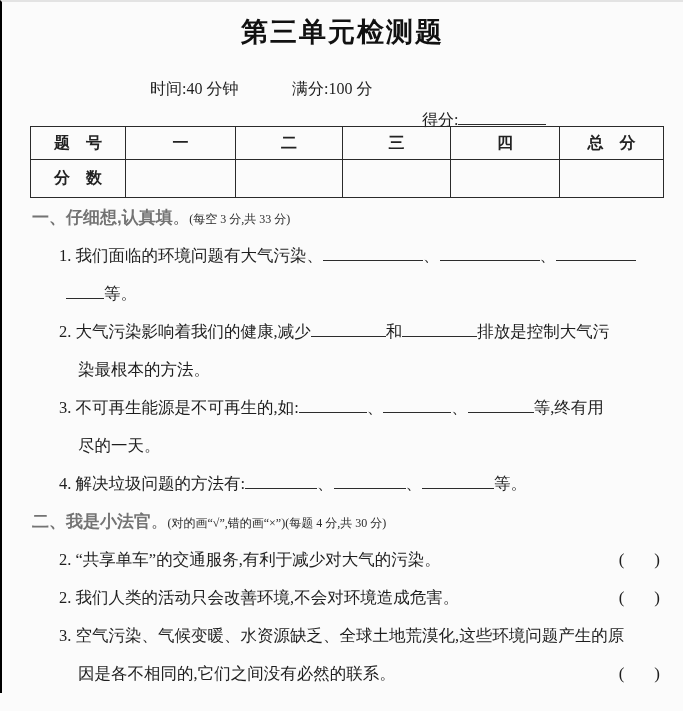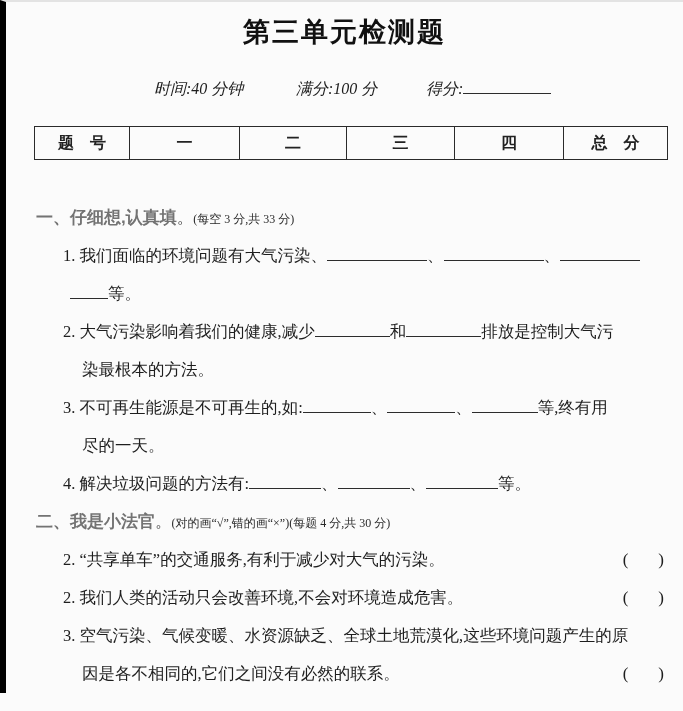--- a/index.html
+++ b/index.html
@@ -5,36 +5,36 @@
   html,body { margin:0; padding:0; }
   body {
     width:683px; height:711px;
     background:#fbfbfb;
     overflow:hidden;
     font-family:"Liberation Serif","DejaVu Serif",serif;
     color:#1e1e1e;
   }
   .page {
     position:relative; width:683px; height:693px; overflow:hidden;
-    border-top:2px solid #e3e3e3; border-left:6px solid #000000;
+    border-top:2px solid #e3e3e3; border-left:2px solid #000000;
     box-sizing:border-box;
   }
   .paper-title {
     margin-top:12px;
     text-align:center;
     font-family:"Liberation Sans","DejaVu Sans",sans-serif;
     font-weight:bold;
     font-size:27px;
     letter-spacing:2px;
     color:#111;
   }
-  .info-row { position:absolute; top:77px; left:0; width:100%; height:22px; font-size:16px;font-style:italic; }
+  .info-row { position:absolute; top:77px; left:0; width:100%; height:22px; font-size:16px; }
   .info-time  { position:absolute; left:148px; }
   .info-full  { position:absolute; left:290px; }
-  .info-score { position:absolute; left:420px; }
+  .info-score { position:absolute; left:420px;margin-top:31px; }
   .score-blank {
     display:inline-block; width:88px; height:14px;
     border-bottom:1.4px solid #2c2c2c;
   }
   table.score-table {
     position:absolute; top:124px; left:28px;
     width:633px; border-collapse:collapse; table-layout:fixed;
     font-family:"Liberation Sans","DejaVu Sans",sans-serif;
     font-size:16px; font-weight:bold; color:#222;
   }
@@ -85,20 +85,28 @@
     </colgroup>
     <tbody>
         <tr class="hdr">
       <td>题　号</td>
       <td>一</td>
       <td>二</td>
       <td>三</td>
       <td>四</td>
       <td>总　分</td>
     </tr>
+    <tr class="scr">
+      <td>分　数</td>
+      <td></td>
+      <td></td>
+      <td></td>
+      <td></td>
+      <td></td>
+    </tr>
   </tbody>
     </table>
 
   <div class="content">
       <div class="line" style="padding-left: 30px;"><span class="bold">一、仔细想,认真填</span><span class="seg">。</span><span class="note">(每空 3 分,共 33 分)</span></div>
       <div class="line" style="padding-left: 57px;"><span class="seg">1. 我们面临的环境问题有大气污染、</span><span class="blank" style="width: 100px;"></span><span class="seg">、</span><span class="blank" style="width: 100px;"></span><span class="seg">、</span><span class="blank" style="width: 80px;"></span></div>
       <div class="line" style="padding-left: 64px;"><span class="blank" style="width: 38px;"></span><span class="seg">等。</span></div>
       <div class="line" style="padding-left: 57px;"><span class="seg">2. 大气污染影响着我们的健康,减少</span><span class="blank" style="width: 75px;"></span><span class="seg">和</span><span class="blank" style="width: 75px;"></span><span class="seg">排放是控制大气污</span></div>
       <div class="line" style="padding-left: 76px;"><span class="seg">染最根本的方法。</span></div>
       <div class="line" style="padding-left: 57px;"><span class="seg">3. 不可再生能源是不可再生的,如:</span><span class="blank" style="width: 68px;"></span><span class="seg">、</span><span class="blank" style="width: 68px;"></span><span class="seg">、</span><span class="blank" style="width: 66px;"></span><span class="seg">等,终有用</span></div>

